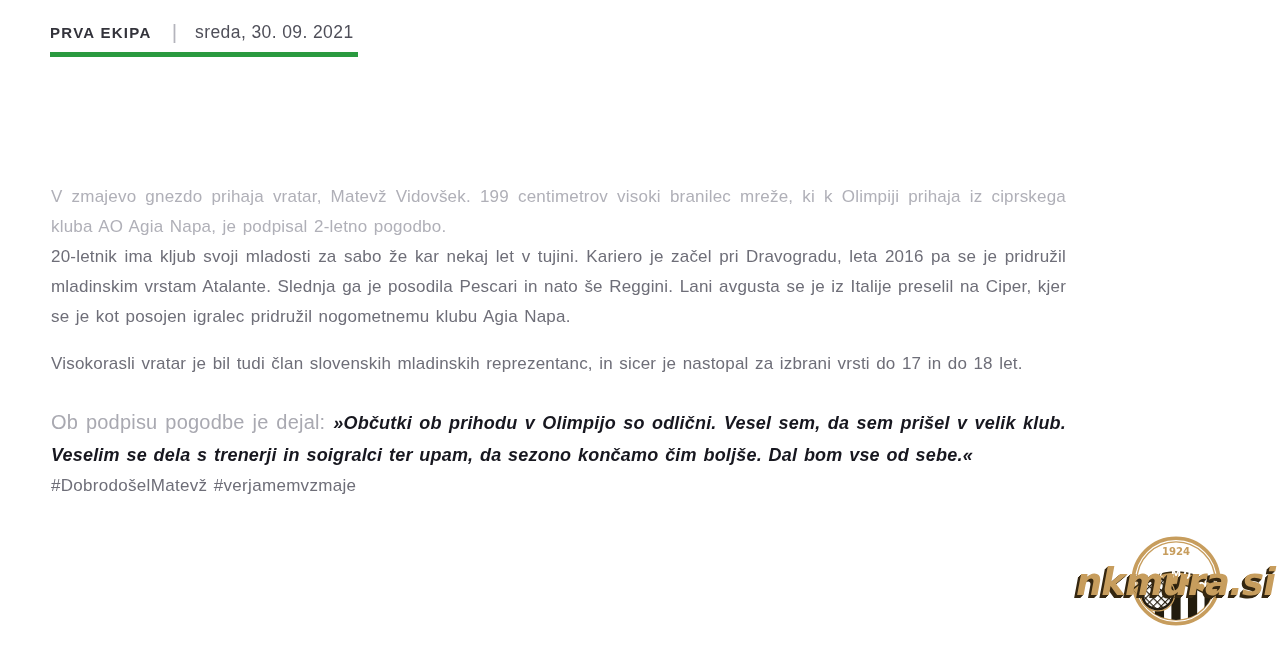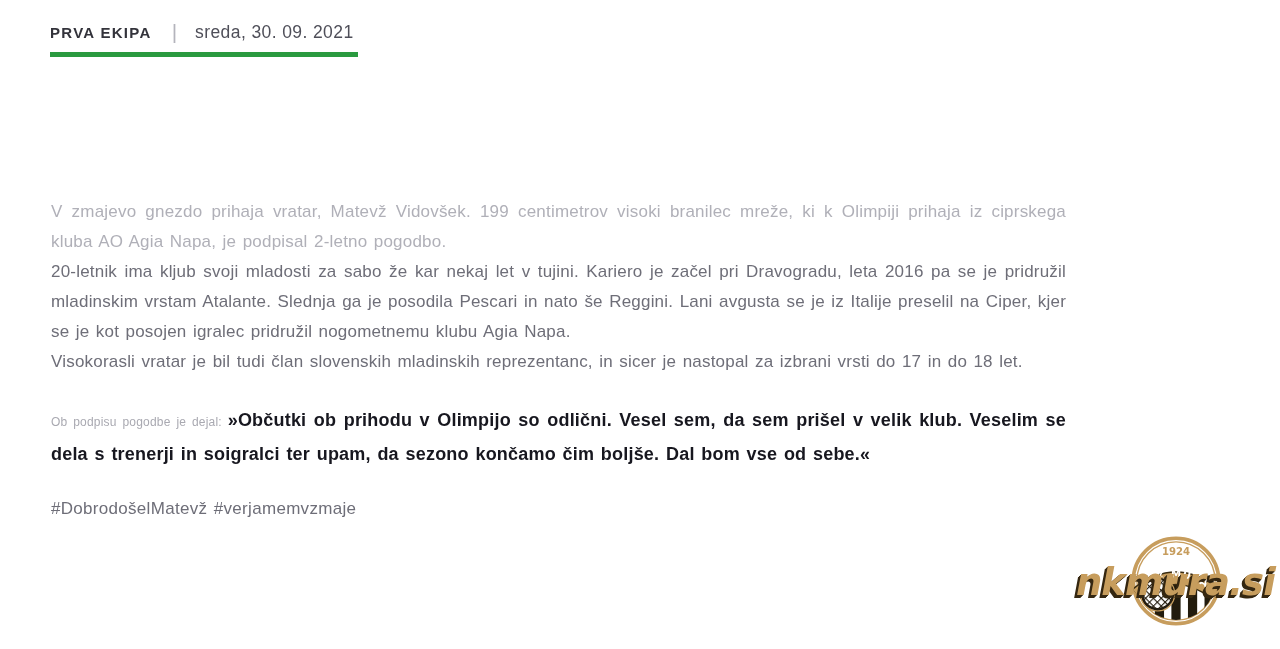--- a/index.html
+++ b/index.html
@@ -46,37 +46,37 @@
   }
 
   .title {
     position: absolute; left: 51px; top: 123px;
     font-size: 17px; font-weight: 700;
     letter-spacing: 0.7px;
     color: var(--accent-green);
   }
 
   .article {
-    position: absolute; left: 51px; top: 197px;
+    position: absolute; left: 51px; top: 182px;
     width: 1015px;
     font-size: 17px; line-height: 30px;
     letter-spacing: 0.2px; word-spacing: 1.5px;
     text-align: justify;
     color: var(--body-gray);
   }
   .article p { margin: 0; }
   p.lead { color: var(--lead-gray); }
-  p.para-national { }
+  p.para-national { margin-top: 17px; }
   p.quote-para {
     margin-top: 27px;
     font-size: 18px; line-height: 32px;
   }
-  .quote-intro { color: #a9a9b1; font-style: normal; font-weight: 400; font-size: 12px; }
-  .quote-text { color: var(--quote-dark); font-weight: 700; }
-  p.hashtags { margin-top: 24px; text-align: left; letter-spacing: 0.3px; }
+  .quote-intro { color: #a9a9b1; font-style: normal; font-weight: 400; font-size: 20px; }
+  .quote-text { color: var(--quote-dark); font-weight: 700; font-style: italic; }
+  p.hashtags { text-align: left; letter-spacing: 0.3px; }
 
   .watermark { position: absolute; right: 0; bottom: 0; width: 215px; height: 120px; }
   .crest {
     position: absolute; left: 1130px; top: 535px;
     width: 92px; height: 92px; z-index: 1;
   }
   .site-wordmark {
     position: absolute; left: 1076px; top: 561px; z-index: 2;
     font-family: "DejaVu Sans", "Liberation Sans", sans-serif;
     font-size: 37px; font-weight: 700; font-style: italic;

